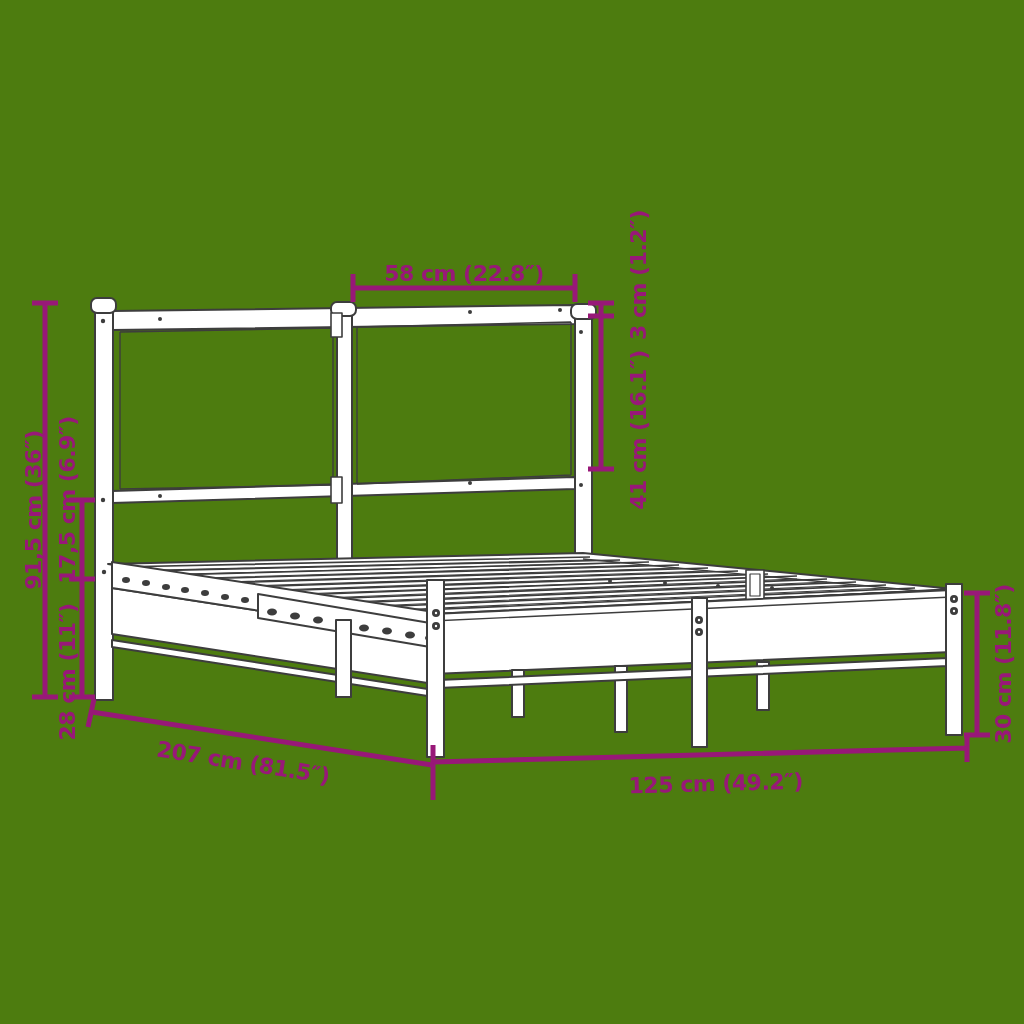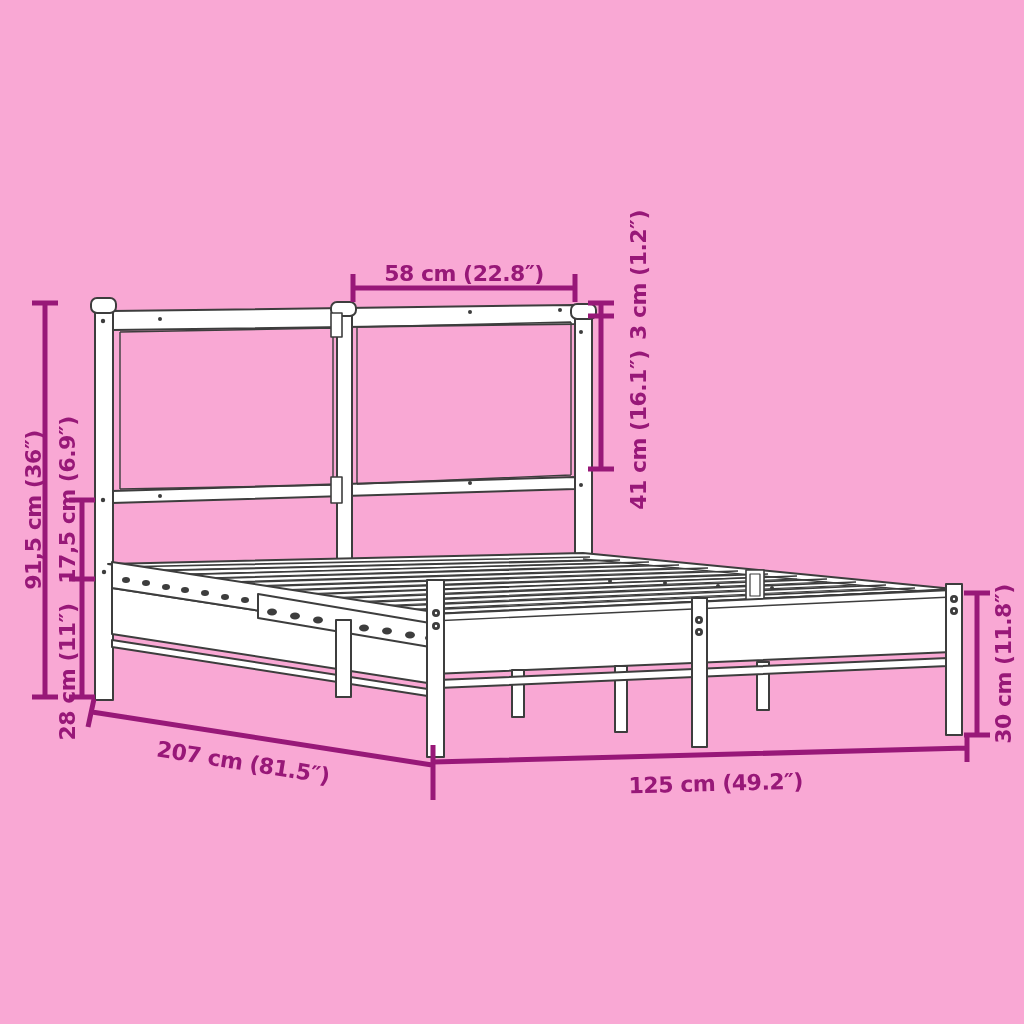--- a/index.html
+++ b/index.html
@@ -1,16 +1,16 @@
 <!DOCTYPE html>
 <html><head>
 <meta charset="utf-8">
 <style>
   html,body{margin:0;padding:0;background:#ffffff;}
-  .stage{position:relative;width:1024px;height:1024px;background:#f9a8d4;overflow:hidden;
+  .stage{position:relative;width:1024px;height:1024px;background:#4d7c0f;overflow:hidden;
          font-family:"DejaVu Sans","Liberation Sans",sans-serif;}
   svg{display:block;}
   .dim-text{font-weight:bold;font-size:22px;letter-spacing:-0.5px;}
 </style>
 </head>
 <body>
 
 <div class="stage">
 <svg width="1024" height="1024" viewBox="0 0 1024 1024">
 

